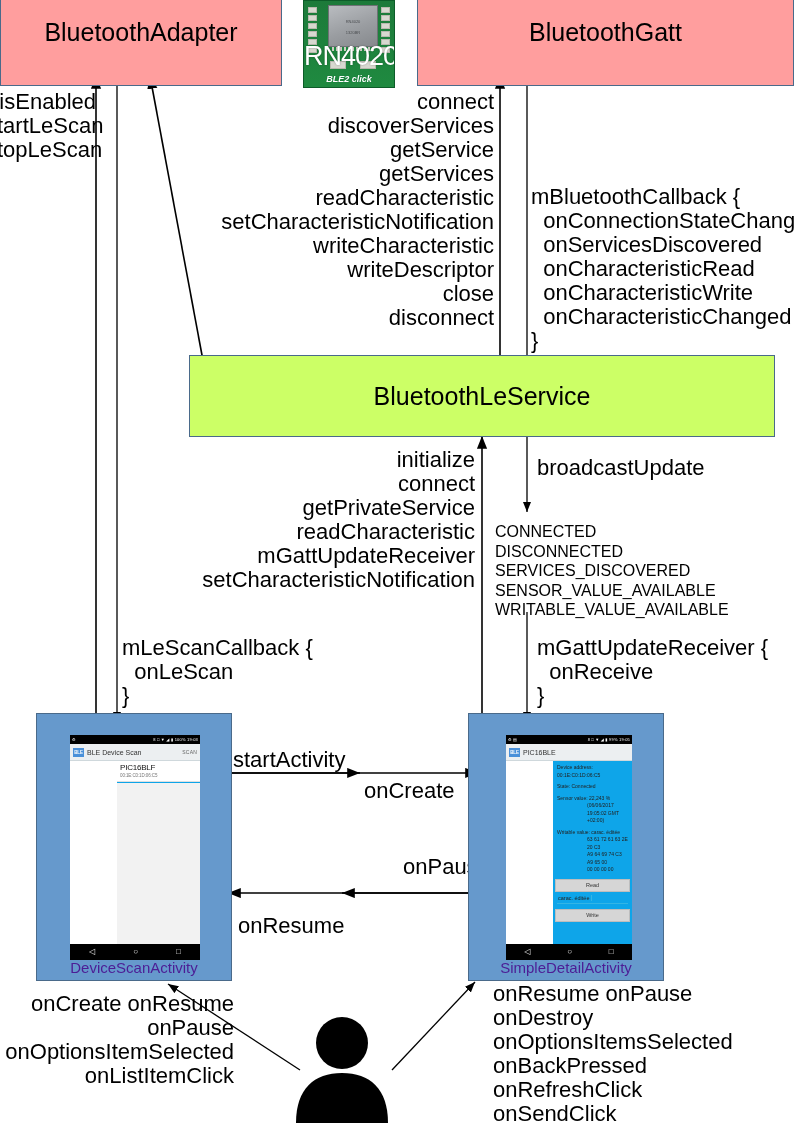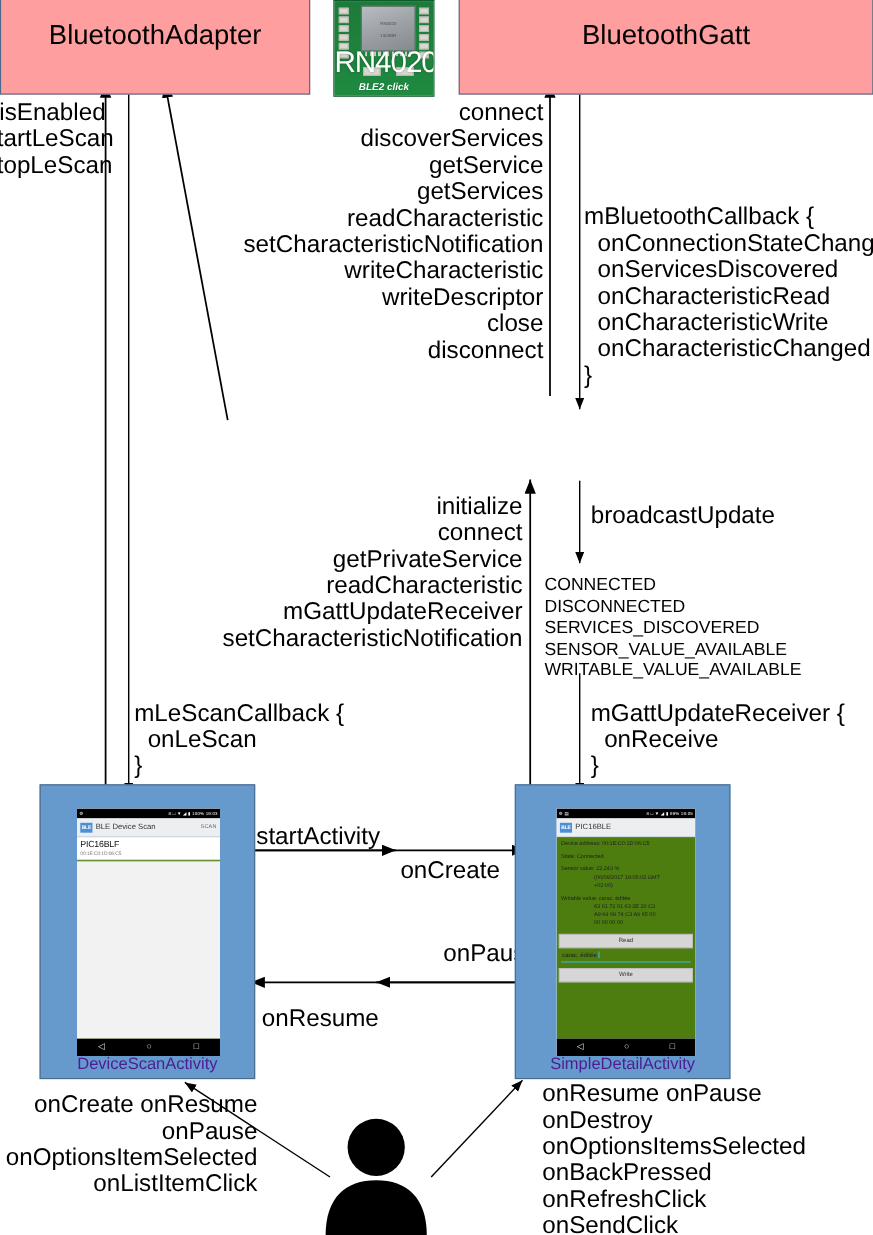--- a/index.html
+++ b/index.html
@@ -87,21 +87,21 @@
     border-bottom: 1px solid #cfd8dc;
     flex: 0 0 auto;
   }
   .applogo {
     width: 11px; height: 9px; background: #4a90d9; color: #fff;
     font-size: 4.5px; display: flex; align-items: center; justify-content: center;
     font-weight: bold; letter-spacing: -.2px;
   }
   .apptitle { font-size: 7px; color: #333; flex: 1 1 auto; }
   .appaction { font-size: 5px; color: #666; letter-spacing: .2px; }
-  .phone-body { flex: 1 1 auto; position: relative; background: #4d7c0f; }
+  .phone-body { flex: 1 1 auto; position: relative; background: #0ea5e9; margin-left: 47px; }
   .navbar {
     background: #000; height: 16px;
     display: flex; align-items: center; justify-content: space-around;
     flex: 0 0 auto;
   }
   .nav-glyph { color: #e8e8e8; font-size: 8px; line-height: 1; }
 
   
   .list-item { padding: 2px 3px 3px 3px; }
   .li-name { font-size: 8px; color: #111; letter-spacing: -.2px; }
@@ -204,20 +204,23 @@
   </svg>
 
   <div class="node node-adapter">
     <span>BluetoothAdapter</span>
   </div>
 
   <div class="node node-gatt">
     <span>BluetoothGatt</span>
   </div>
 
+  <div class="node node-service">
+    <span>BluetoothLeService</span>
+  </div>
 
   <div class="board">
     <div class="pinrow left">
       <div class="pad"></div>
         <div class="pad"></div>
         <div class="pad"></div>
       <div class="pad"></div>
         <div class="pad"></div>
         <div class="pad"></div>
     </div>

